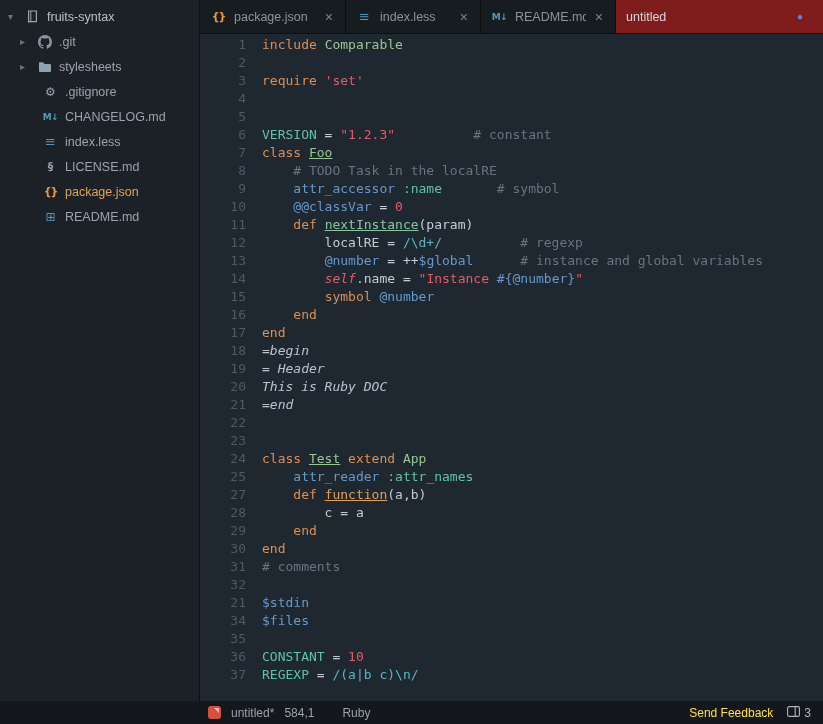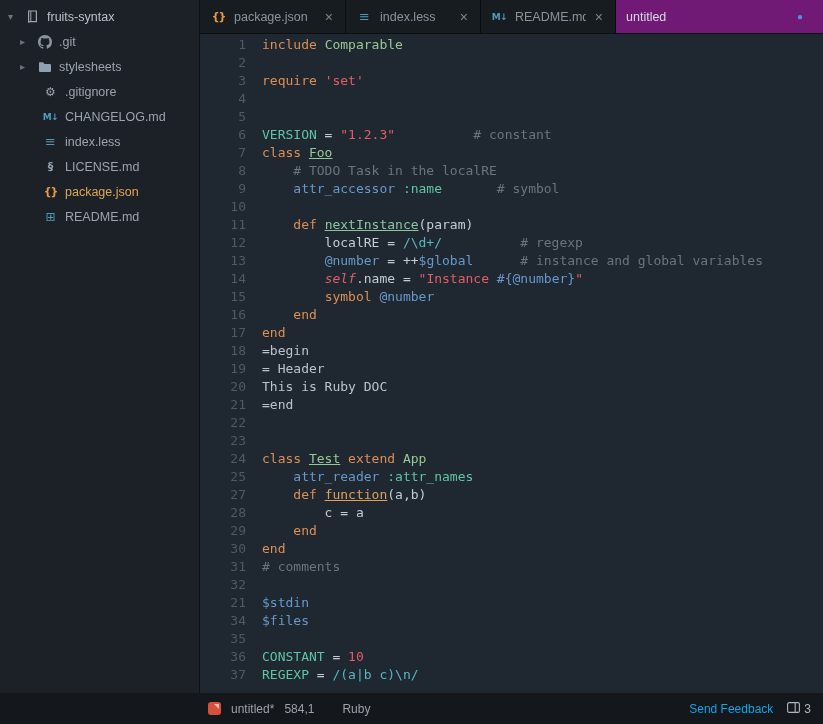--- a/index.html
+++ b/index.html
@@ -22,21 +22,21 @@
   .i-gear { font-size: 12px; color: #9aa5b0; }
   .i-license { color: #9aa5b0; font-weight: bold; font-size: 11px; }
 
   
   .editor-col { flex: 1; display: flex; flex-direction: column; min-width: 0; }
   .tabbar { height: 34px; flex: none; background: #0f1317; display: flex; border-bottom: 1px solid #0c0f12; }
   .tab { display: flex; align-items: center; gap: 7px; padding: 0 10px; background: #171c21; border-right: 1px solid #0b0d10; font: 12.5px "Liberation Sans", sans-serif; color: #8a939c; cursor: pointer; white-space: nowrap; }
   .tab:nth-child(1) { width: 146px; }
   .tab:nth-child(2) { width: 135px; }
   .tab:nth-child(3) { width: 135px; }
-  .tab.active { flex: 1; background: #701a75; color: #d4dae0; border-right: none; }
+  .tab.active { flex: 1; background: #7f1d1d; color: #d4dae0; border-right: none; }
   .tab-label { flex: 1; overflow: hidden; }
   .tab-close { color: #7d868f; font-size: 14px; line-height: 14px; padding: 0 2px; }
   .tab-dot { color: #568af2; font-size: 10px; margin-right: 10px; }
 
   
   .editor { flex: 1; overflow: hidden; padding-top: 2px; background: #1f2730; cursor: text; }
   .cline { display: flex; height: 18px; line-height: 18px; font-family: "DejaVu Sans Mono", monospace; font-size: 13px; white-space: pre; }
   .lnum { width: 46px; flex: none; text-align: right; color: #4f5a64; user-select: none; }
   .ltext { margin-left: 16px; color: var(--syn-default); }
 
@@ -46,33 +46,33 @@
   .tok-str  { color: var(--syn-string); }
   .tok-num  { color: var(--syn-number); }
   .tok-com  { color: var(--syn-comment); }
   .tok-sym  { color: var(--syn-symbol); }
   .tok-var  { color: var(--syn-variable); }
   .tok-fn   { color: var(--syn-function); }
   .tok-defg { color: var(--syn-def_green); }
   .tok-defo { color: var(--syn-def_orange); }
   .tok-const{ color: var(--syn-constant); }
   .tok-rx   { color: var(--syn-regexp); }
-  .tok-doc  { color: var(--syn-doc); }
+  .tok-doc  { color: var(--syn-doc); font-style: italic; }
   .tok-slf  { color: var(--syn-self); font-style: italic; }
   .tok-cur  { display: inline-block; width: 0; border-left: 1px solid #9db0c3; height: 15px; vertical-align: -3px; }
 
   
-  .statusbar { height: 31px; flex: none; background: #14171b; display: flex; align-items: center; font: 12px "Liberation Sans", sans-serif; color: #9aa2ab; padding-left: 208px; padding-right: 12px; }
+  .statusbar { height: 23px; flex: none; background: #14171b; display: flex; align-items: center; font: 12px "Liberation Sans", sans-serif; color: #9aa2ab; padding-left: 208px; padding-right: 12px; }
   .sb-redicon { width: 13px; height: 13px; border-radius: 3px; background: #d6503c; position: relative; margin-right: 10px; flex: none; cursor: pointer; }
   .sb-redicon::after { content: ""; position: absolute; right: 2px; top: 2px; width: 5px; height: 5px; background: #f2b9ae; clip-path: polygon(0 0, 100% 0, 100% 100%); }
   .sb-file { margin-right: 10px; }
   .sb-pos { margin-right: 28px; cursor: pointer; }
   .sb-grammar { cursor: pointer; }
   .sb-spacer { flex: 1; }
-  .sb-feedback { color: #0ea5e9; margin-right: 14px; cursor: pointer; }
+  .sb-feedback { color: #fde047; margin-right: 14px; cursor: pointer; }
   .sb-gh { display: flex; align-items: center; gap: 4px; cursor: pointer; color: #aeb6bf; }
 </style>
 </head>
 <body>
 
 <div class="app">
   <div class="main-row">
 
     <aside class="sidebar">
       <div class="tree-row root">
@@ -157,21 +157,21 @@
         <div id="code">
             <div class="cline"><span class="lnum">1</span><span class="ltext"><span class="tok-kw">include</span><span class="tok-t"> </span><span class="tok-cls">Comparable</span></span></div>
             <div class="cline"><span class="lnum">2</span><span class="ltext"></span></div>
             <div class="cline"><span class="lnum">3</span><span class="ltext"><span class="tok-kw">require</span><span class="tok-t"> </span><span class="tok-str">'set'</span></span></div>
             <div class="cline"><span class="lnum">4</span><span class="ltext"></span></div>
             <div class="cline"><span class="lnum">5</span><span class="ltext"></span></div>
             <div class="cline"><span class="lnum">6</span><span class="ltext"><span class="tok-const">VERSION</span><span class="tok-t"> = </span><span class="tok-str">"1.2.3"</span><span class="tok-t">          </span><span class="tok-com"># constant</span></span></div>
             <div class="cline"><span class="lnum">7</span><span class="ltext"><span class="tok-kw">class</span><span class="tok-t"> </span><span class="tok-clsu">Foo</span></span></div>
             <div class="cline"><span class="lnum">8</span><span class="ltext"><span class="tok-t">    </span><span class="tok-com"># TODO Task in the localRE</span></span></div>
             <div class="cline"><span class="lnum">9</span><span class="ltext"><span class="tok-t">    </span><span class="tok-fn">attr_accessor</span><span class="tok-t"> </span><span class="tok-sym">:name</span><span class="tok-t">       </span><span class="tok-com"># symbol</span></span></div>
-            <div class="cline"><span class="lnum">10</span></div>
+            <div class="cline"><span class="lnum">10</span><span class="ltext"><span class="tok-t">    </span><span class="tok-var">@@classVar</span><span class="tok-t"> = </span><span class="tok-num">0</span></span></div>
             <div class="cline"><span class="lnum">11</span><span class="ltext"><span class="tok-t">    </span><span class="tok-kw">def</span><span class="tok-t"> </span><span class="tok-defg">nextInstance</span><span class="tok-t">(param)</span></span></div>
             <div class="cline"><span class="lnum">12</span><span class="ltext"><span class="tok-t">        localRE = </span><span class="tok-rx">/\d+/</span><span class="tok-t">          </span><span class="tok-com"># regexp</span></span></div>
             <div class="cline"><span class="lnum">13</span><span class="ltext"><span class="tok-t">        </span><span class="tok-var">@number</span><span class="tok-t"> = ++</span><span class="tok-var">$global</span><span class="tok-t">      </span><span class="tok-com"># instance and global variables</span></span></div>
             <div class="cline"><span class="lnum">14</span><span class="ltext"><span class="tok-t">        </span><span class="tok-slf">self</span><span class="tok-t">.name = </span><span class="tok-str">"Instance </span><span class="tok-var">#{@number}</span><span class="tok-str">"</span></span></div>
             <div class="cline"><span class="lnum">15</span><span class="ltext"><span class="tok-t">        </span><span class="tok-kw">symbol</span><span class="tok-t"> </span><span class="tok-var">@number</span></span></div>
             <div class="cline"><span class="lnum">16</span><span class="ltext"><span class="tok-t">    </span><span class="tok-kw">end</span></span></div>
             <div class="cline"><span class="lnum">17</span><span class="ltext"><span class="tok-kw">end</span></span></div>
             <div class="cline"><span class="lnum">18</span><span class="ltext"><span class="tok-doc">=begin</span></span></div>
             <div class="cline"><span class="lnum">19</span><span class="ltext"><span class="tok-doc">= Header</span></span></div>
             <div class="cline"><span class="lnum">20</span><span class="ltext"><span class="tok-doc">This is Ruby DOC</span></span></div>

